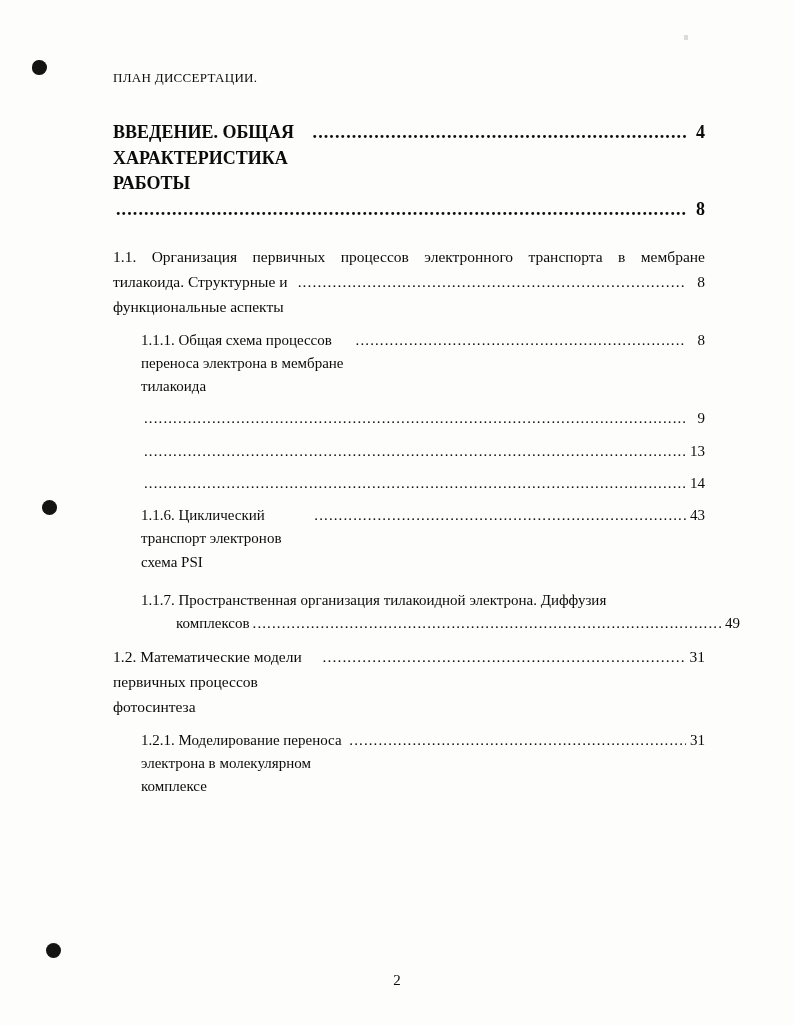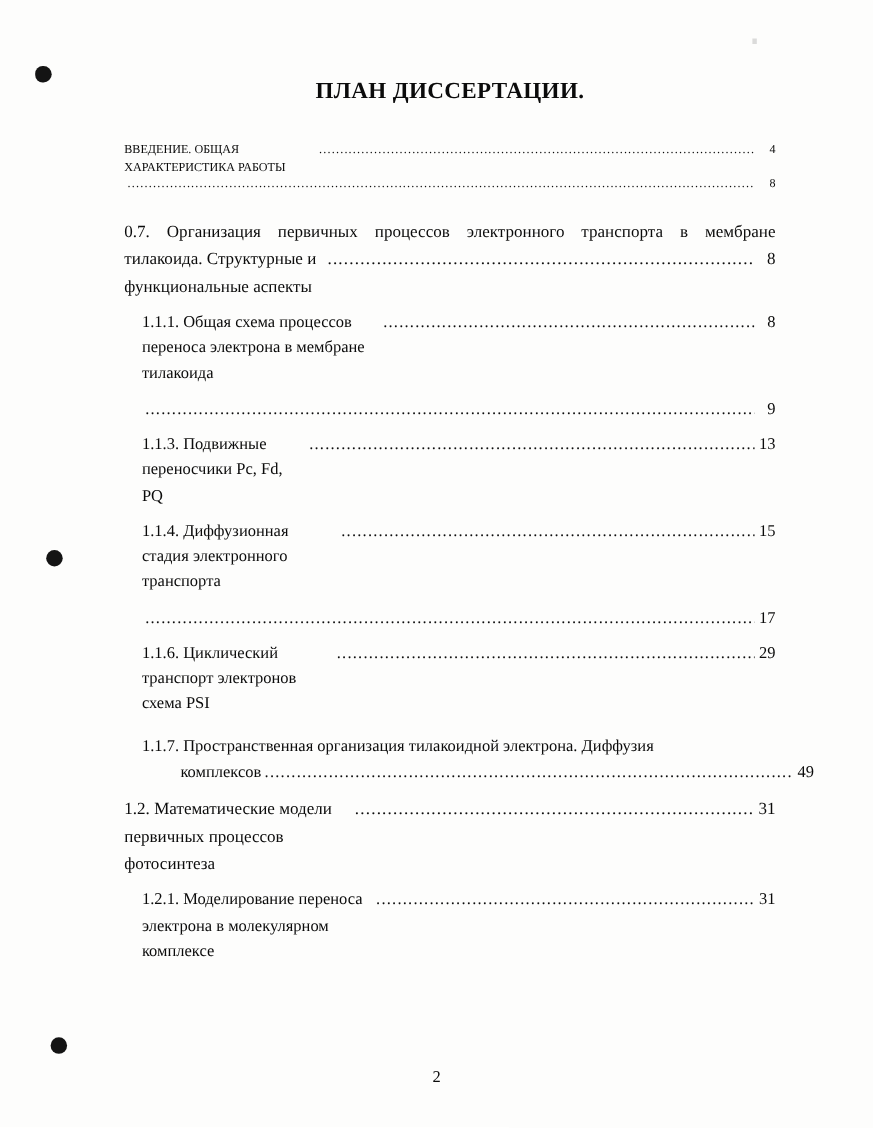--- a/index.html
+++ b/index.html
@@ -39,23 +39,23 @@
 
   
   .content {
     position: absolute;
     left: 113px;
     top: 0;
     width: 592px;   
   }
 
   .doc-title {
-    text-align: center;
-    font-weight: bold;
-    font-size: 21px;
+    text-align: left;
+    font-weight: normal;
+    font-size: 13px;
     letter-spacing: .3px;
     margin-top: 70px;
     margin-bottom: 0;
   }
 
   
   .row {
     display: flex;
     align-items: baseline;
     width: 100%;
@@ -75,33 +75,33 @@
   .pg {
     flex: 0 0 auto;
     text-align: right;
     min-width: 17px;
   }
   
   .line { width: 100%; }
 
   
   .lvl-bold {
-    font-weight: normal;
-    font-size: 11px;
+    font-weight: bold;
+    font-size: 18px;
     margin-left: 0;
     line-height: 1.42;
   }
   .lvl-1 {
     font-size: 15.5px;
     margin-left: 0;
     line-height: 1.62;
   }
   .lvl-2 {
     font-size: 15px;
-    margin-left: 16px;
+    margin-left: 28px;
     line-height: 1.55;
   }   
   .indent-2 { padding-left: 35px; }
   .gap-s  { margin-top: 9px; }
   .gap-m  { margin-top: 15px; }
   .gap-l  { margin-top: 22px; }
   .gap-xl { margin-top: 34px; }
 
   sub {
     font-size: .68em;
@@ -141,21 +141,21 @@
     </div>
 
     <div class="lvl-bold">
       <div class="row">
         <span class="dots"></span>
         <span class="pg">8</span>
       </div>
     </div>
 
     <div class="lvl-1 gap-l">
-      <div class="line" style="text-align: justify; text-align-last: justify;">0.7. Организация первичных процессов электронного транспорта в мембране</div>
+      <div class="line" style="text-align: justify; text-align-last: justify;">1.1. Организация первичных процессов электронного транспорта в мембране</div>
       <div class="row">
         <span class="lbl">тилакоида. Структурные и функциональные аспекты</span>
         <span class="dots"></span>
         <span class="pg">8</span>
       </div>
     </div>
 
     <div class="lvl-2 gap-s">
       <div class="row">
         <span class="lbl">1.1.1. Общая схема процессов переноса электрона в мембране тилакоида</span>
@@ -166,46 +166,38 @@
 
     <div class="lvl-2 gap-s">
       <div class="row">
         <span class="dots"></span>
         <span class="pg">9</span>
       </div>
     </div>
 
     <div class="lvl-2 gap-s">
       <div class="row">
-        <span class="lbl">1.1.3. Подвижные переносчики Pc, Fd, PQ</span>
         <span class="dots"></span>
         <span class="pg">13</span>
       </div>
     </div>
 
-    <div class="lvl-2 gap-s">
-      <div class="row">
-        <span class="lbl">1.1.4. Диффузионная стадия электронного транспорта</span>
-        <span class="dots"></span>
-        <span class="pg">15</span>
-      </div>
-    </div>
-
-    <div class="lvl-2 gap-s">
-      <div class="row">
-        <span class="dots"></span>
-        <span class="pg">17</span>
+
+    <div class="lvl-2 gap-s">
+      <div class="row">
+        <span class="dots"></span>
+        <span class="pg">14</span>
       </div>
     </div>
 
     <div class="lvl-2 gap-s">
       <div class="row">
         <span class="lbl">1.1.6. Циклический транспорт электронов схема PSI</span>
         <span class="dots"></span>
-        <span class="pg">29</span>
+        <span class="pg">43</span>
       </div>
     </div>
 
     <div class="lvl-2 gap-m">
       <div class="line">1.1.7. Пространственная организация тилакоидной электрона. Диффузия</div>
       <div class="row indent-2">
         <span class="lbl">комплексов</span>
         <span class="dots"></span>
         <span class="pg">49</span>
       </div>

